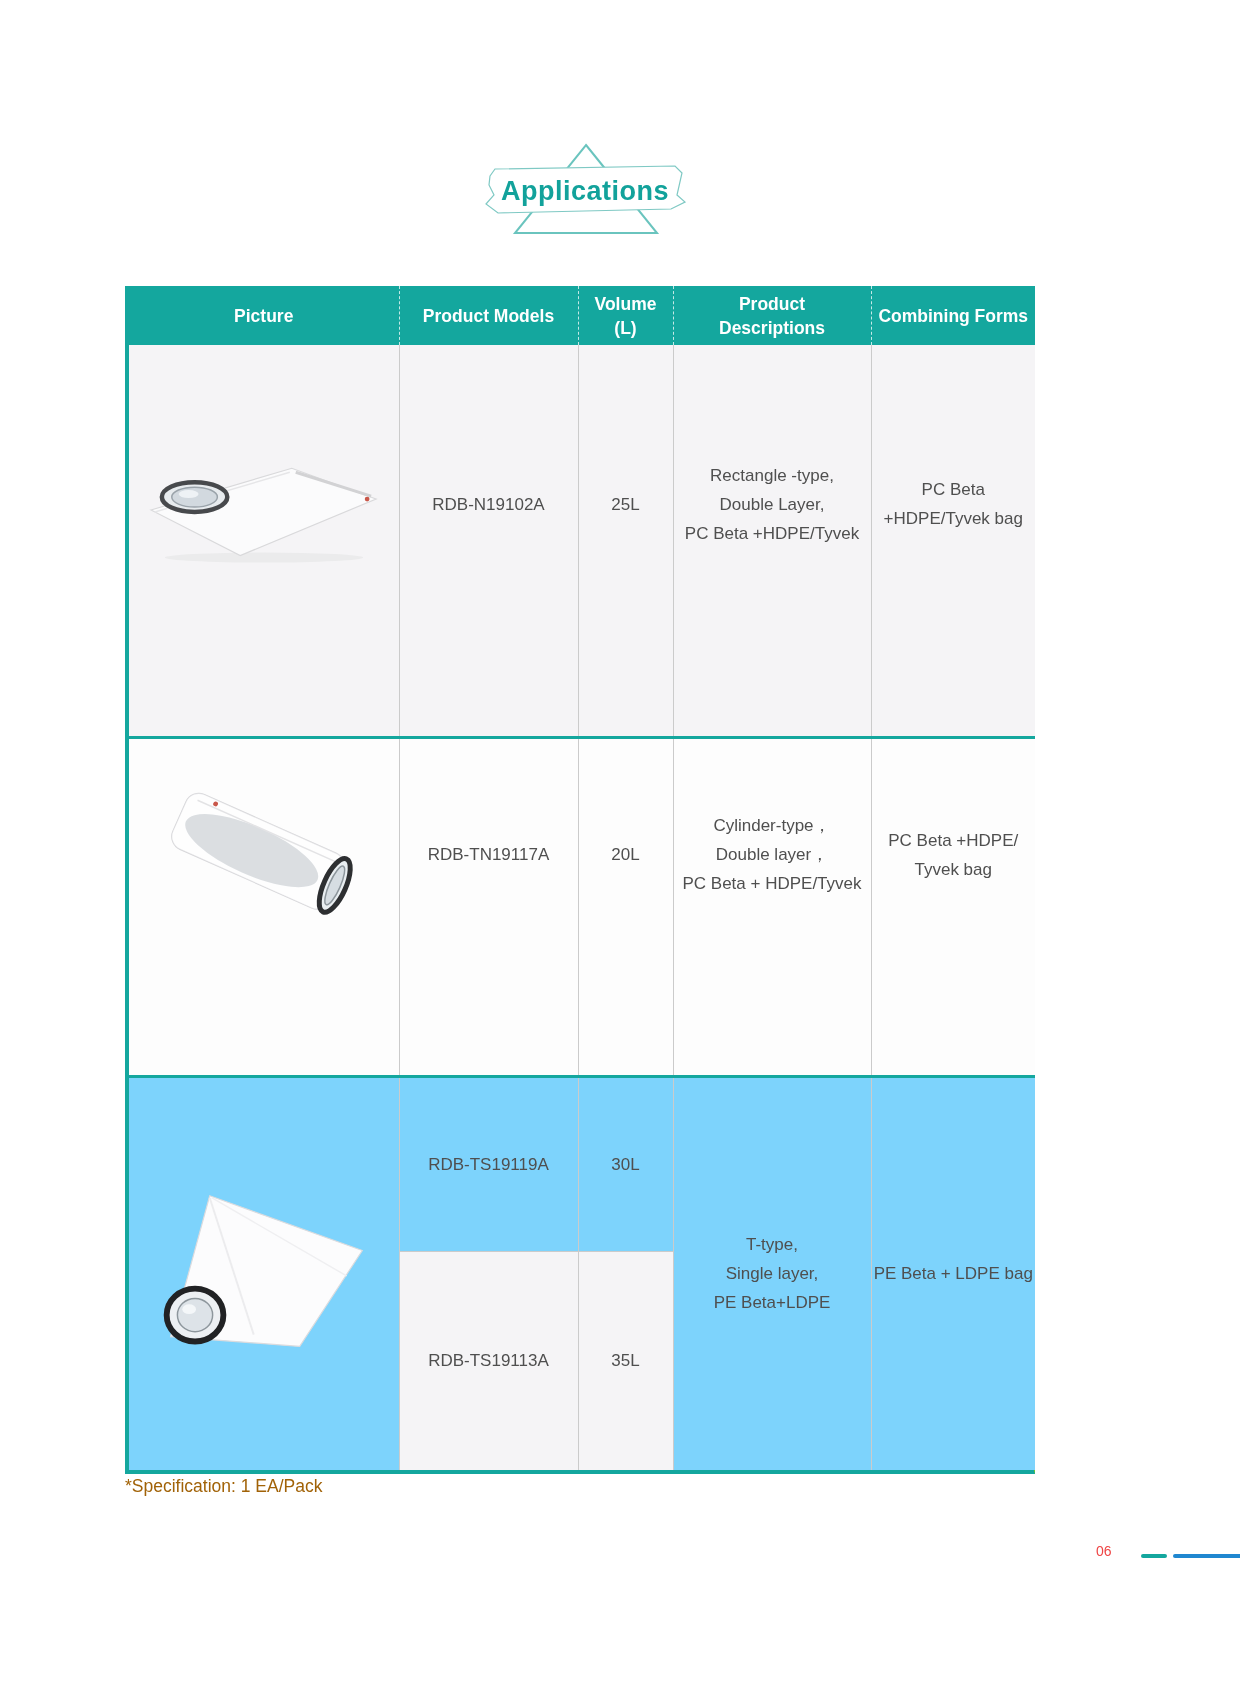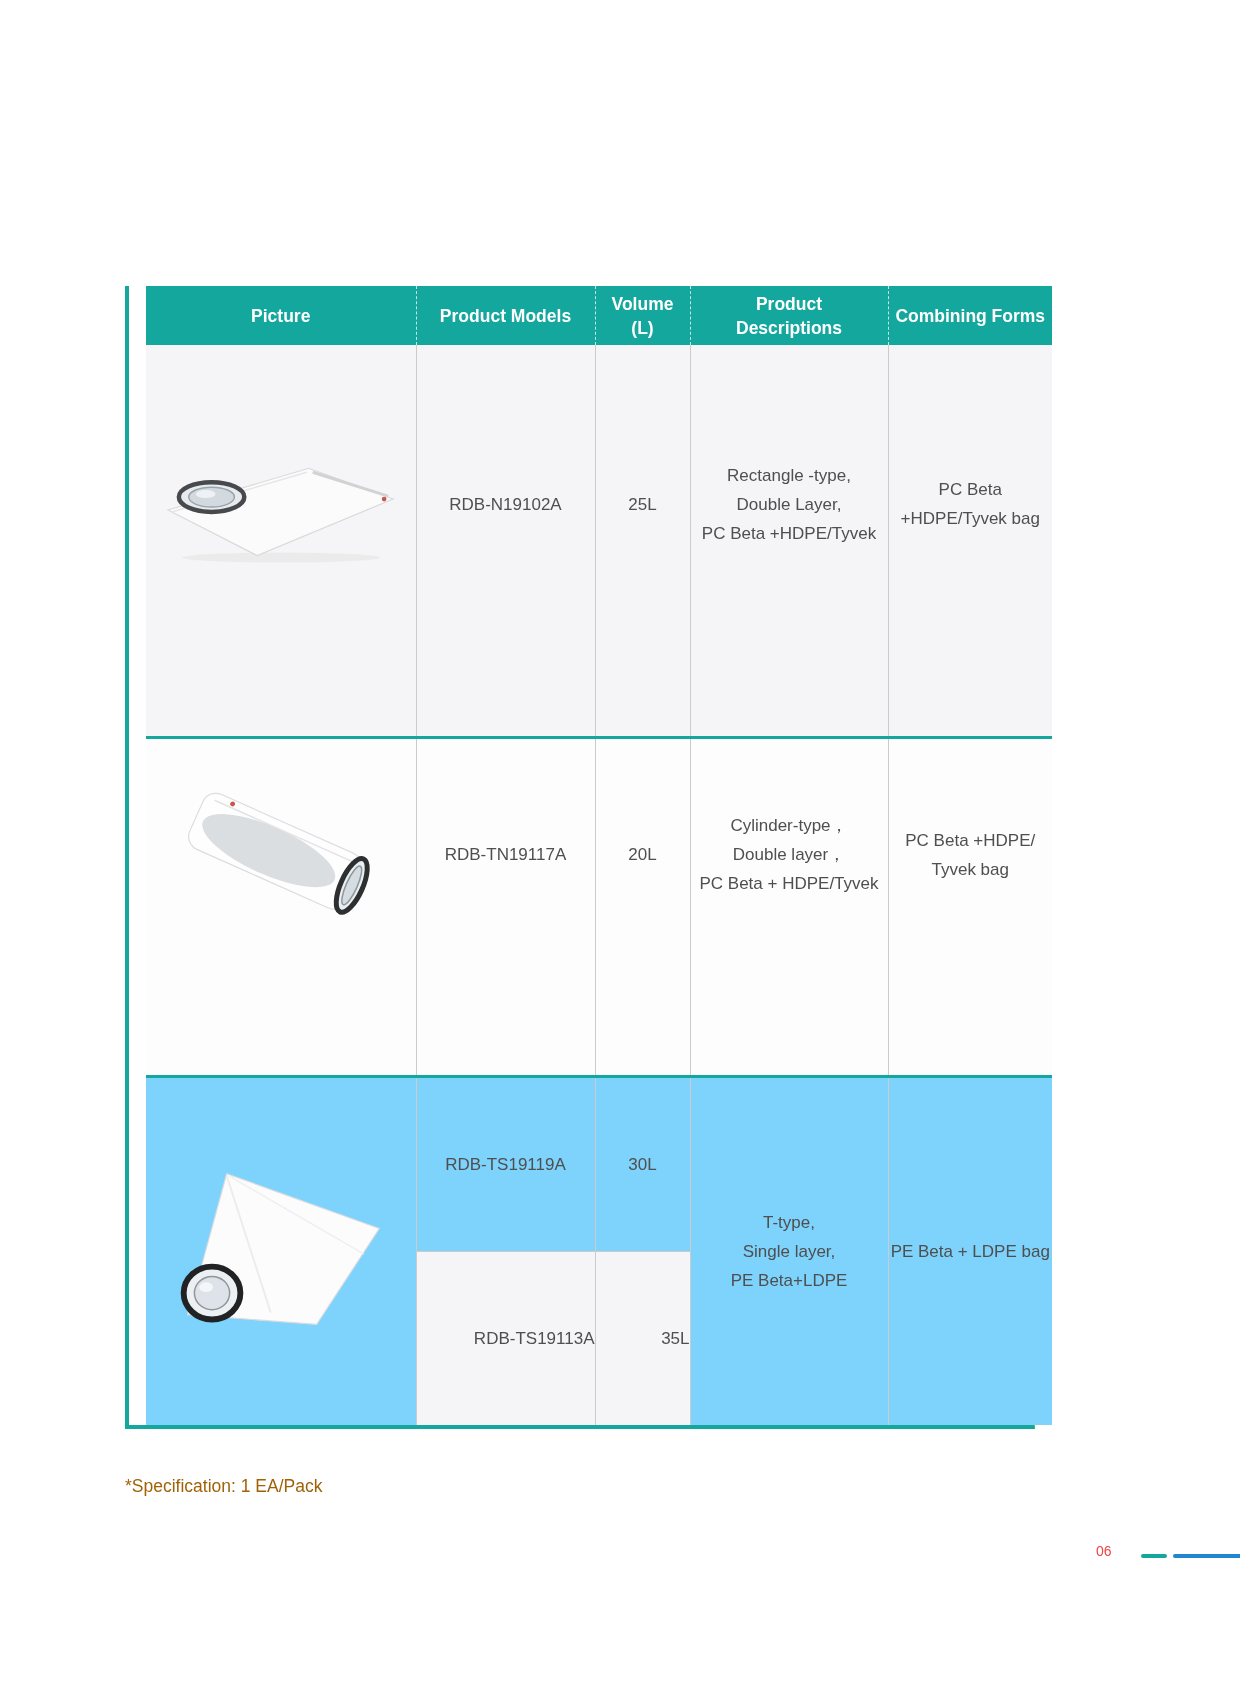--- a/index.html
+++ b/index.html
@@ -6,47 +6,54 @@
   body { background:#ffffff; font-family:"Liberation Sans", sans-serif; }
   .page { position:relative; width:1240px; height:1683px; background:#ffffff; overflow:hidden; }
 
   
   .emblem { position:absolute; left:478px; top:140px; width:220px; height:100px; }
   .emblem svg { width:100%; height:100%; }
   .emblem text { font-family:"Liberation Sans", sans-serif; font-size:27px; font-weight:bold; letter-spacing:.5px; }
 
   
   .table-wrap { position:absolute; left:125px; top:286px; width:910px;
-                border-left:4px solid #14a79e; border-bottom:4px solid #14a79e; border-right:1px solid #84cc16;padding-left:17px; }
+                border-left:4px solid #14a79e; border-bottom:4px solid #14a79e; border-right:1px solid #84cc16; }
   table { border-collapse:collapse; table-layout:fixed; width:100%; }
   th { background:#14a79e; color:#ffffff; font-size:17.5px; font-weight:bold; height:59px;
        text-align:center; vertical-align:middle; line-height:24px; }
   th + th { border-left:1px dashed rgba(255,255,255,.75); }
   td { font-size:17px; color:#4f4f4f; text-align:center; vertical-align:middle; line-height:29px; }
   td.bl { border-left:1px solid #cbcbcb; }
   tr.r1 td { height:392px; background:#f5f4f6; padding-bottom:72px; }
   tr.r2 td { height:339px; background:#fdfdfd; border-top:3px solid #14a79e; padding-bottom:104px; }
   tr.r3a td { background:#7dd3fc; border-top:3px solid #14a79e; }
   tr.r3a td.sub { height:175px; border-bottom:1px solid #cbcbcb; }
-  tr.r3b td { height:174px; background:#f5f4f6;text-align:right; }
+  tr.r3b td { height:219px; background:#f5f4f6; }
   .pre { white-space:pre-line; }
   .pic { display:flex; align-items:center; justify-content:center; }
 
   
   .footnote { position:absolute; left:125px; top:1476px; font-size:17.5px; color:#a16207; }
   .pageno { position:absolute; left:1096px; top:1543px; font-size:14px; color:#ef4444; }
   .dash { position:absolute; top:1554px; height:4px; border-radius:2px; }
   .dash-teal { left:1141px; width:26px; background:#14a79e; }
   .dash-blue { left:1173px; width:67px; background:#1f87d0; border-radius:2px 0 0 2px; }
 </style>
 </head>
 <body>
 
 <div class="page">
 
+  <div class="emblem">
+    <svg viewBox="0 0 220 100">
+      <polygon points="108,5 179,93 37,93" fill="none" stroke="#45b5ae" stroke-width="2" opacity="0.8"></polygon>
+      <polygon points="12,36 17,29 197,26 204,33 199,55 207,62 193,69 20,73 8,64 16,55 11,45" fill="#ffffff" stroke="#7fc9c4" stroke-width="1.2"></polygon>
+      <text x="107" y="60" text-anchor="middle" fill="#12a29b">Applications</text>
+    </svg>
+  </div>
 
   <div class="table-wrap">
     <table>
       <colgroup>
           <col style="width:270px">
           <col style="width:179px">
           <col style="width:95px">
           <col style="width:198px">
           <col style="width:164px">
         </colgroup>

